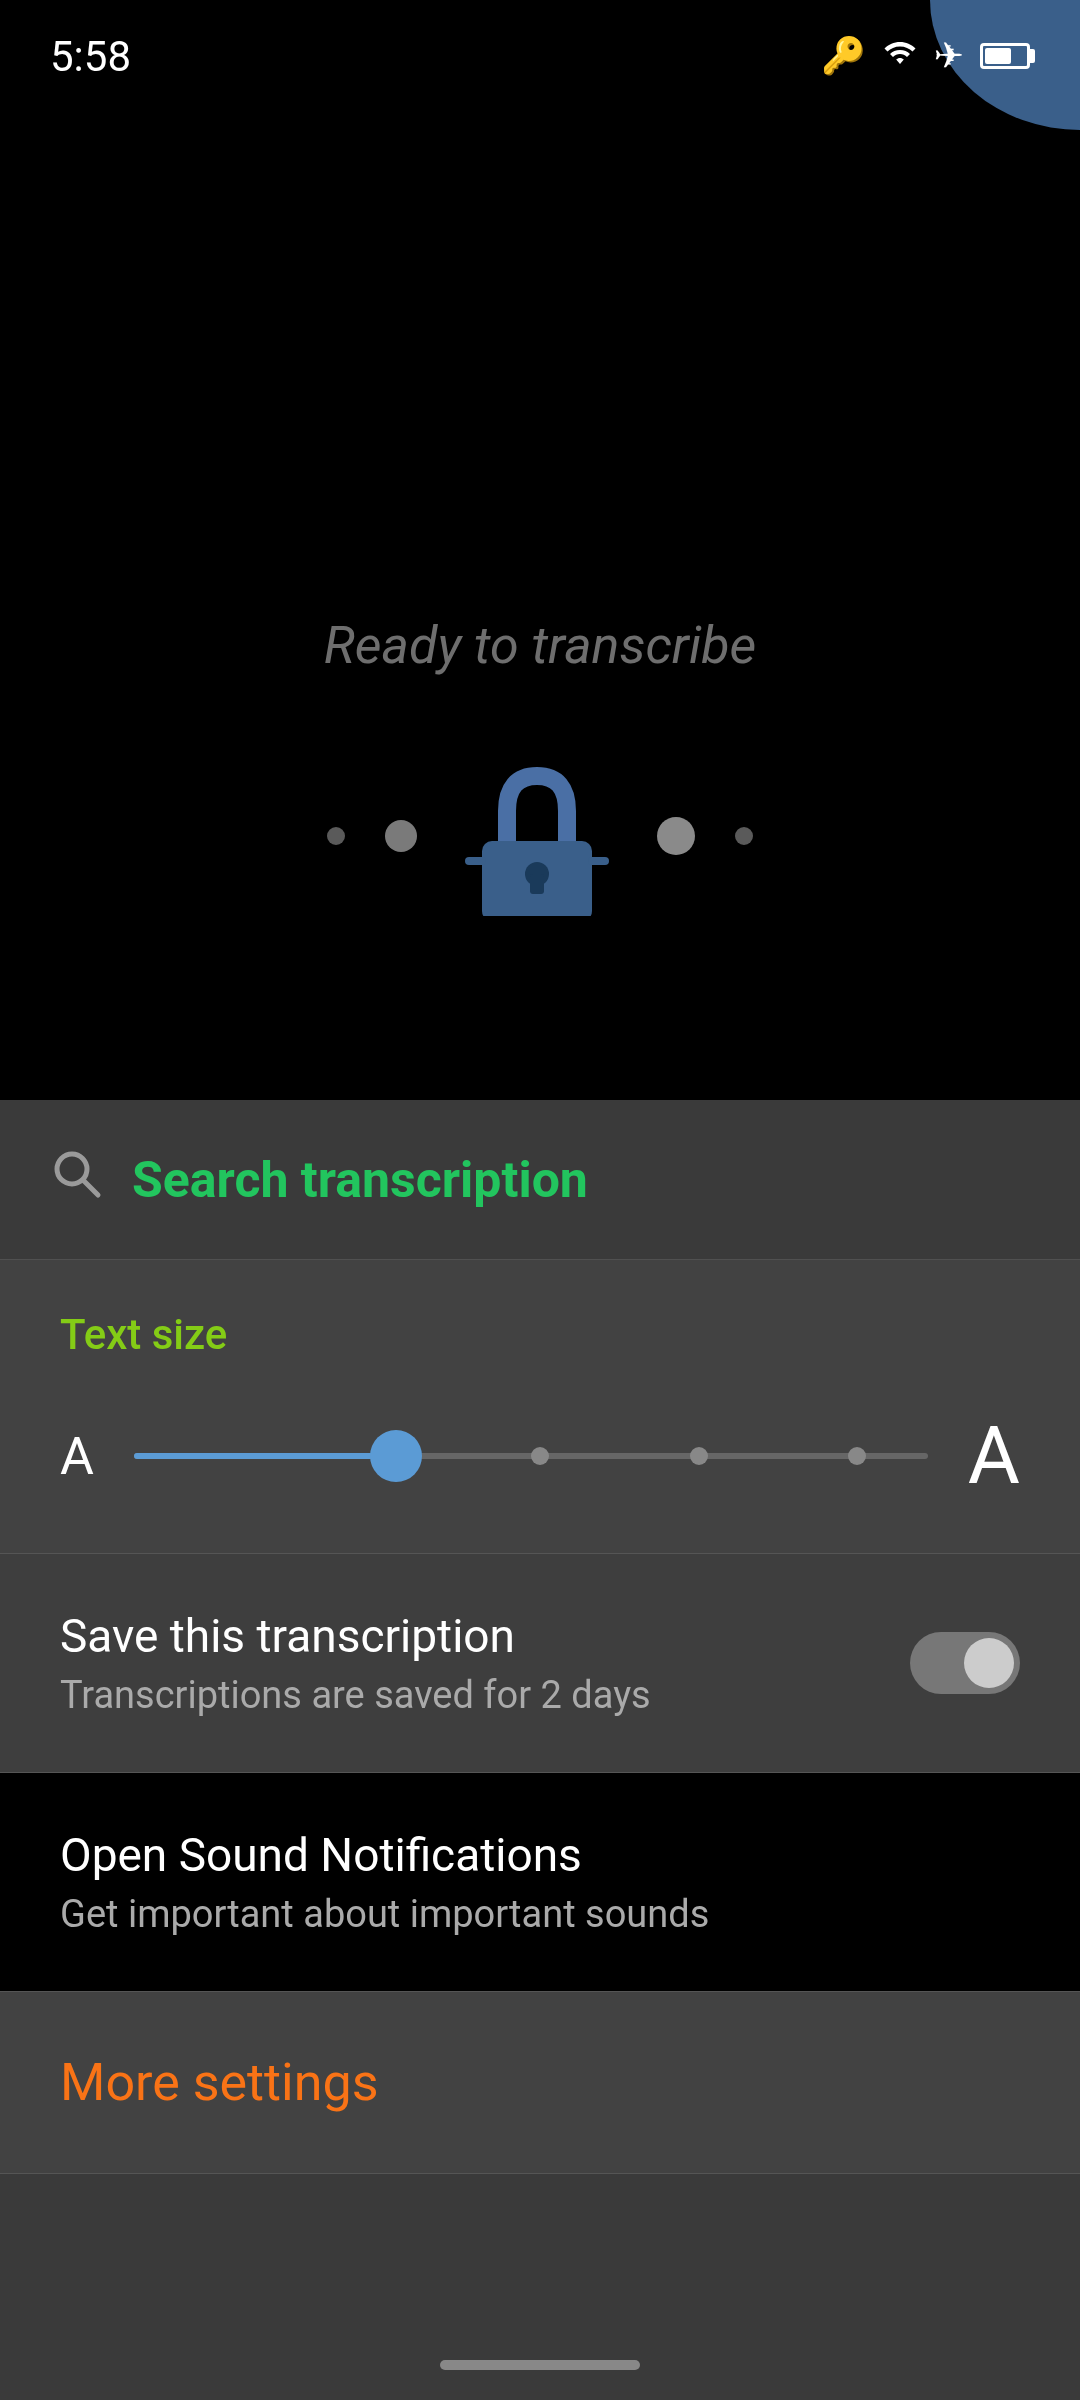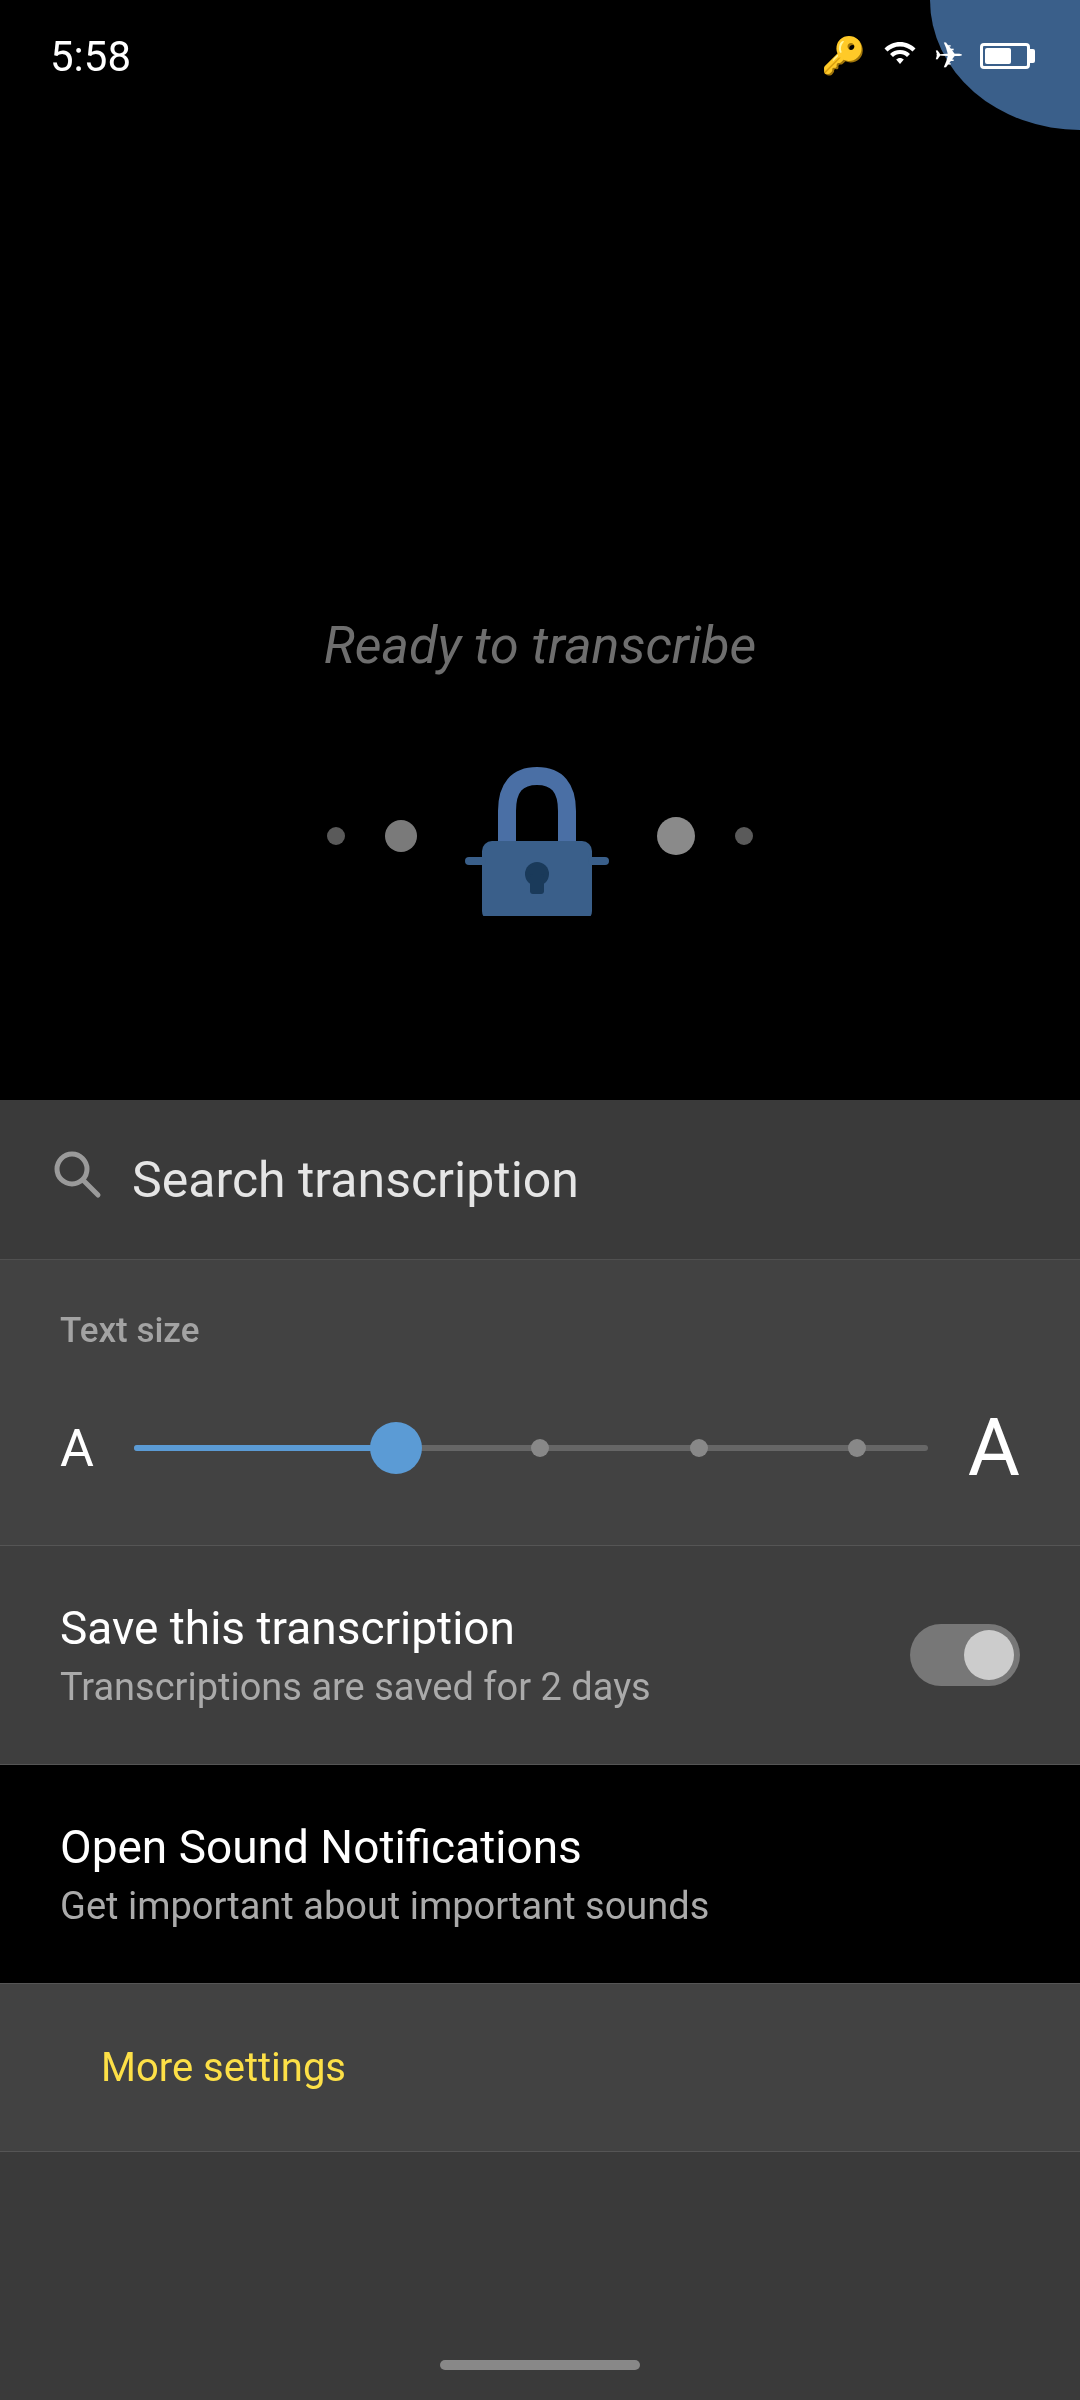--- a/index.html
+++ b/index.html
@@ -138,35 +138,35 @@
       border-bottom: 1px solid #505050;
       gap: 30px;
     }
 
     .search-icon-wrap {
       color: #9a9a9a;
       font-size: 52px;
     }
 
     .search-input-text {
-      color: #e5e5e5;
+      color: #22c55e;
       font-size: 50px;
-      font-weight: 400;
+      font-weight: 700;
     }
 
     
     .text-size-section {
       padding: 50px 60px 50px 60px;
       border-bottom: 1px solid #555;
       background: #424242;
     }
 
     .text-size-label {
-      color: #a3a3a3;
-      font-size: 35px;
+      color: #84cc16;
+      font-size: 42px;
       font-weight: 500;
       margin-bottom: 50px;
     }
 
     .slider-row {
       display: flex;
       align-items: center;
       gap: 40px;
     }
 
@@ -276,24 +276,23 @@
     }
 
     
     .more-settings-row {
       padding: 60px 60px;
       background: #424242;
       border-bottom: 1px solid #555;
     }
 
     .more-settings-title {
-      color: #fde047;
-      font-size: 40px;
-      font-weight: 400;
-      margin-left: 41px;
+      color: #f97316;
+      font-size: 52px;
+      font-weight: 400;
     }
 
     
     .bottom-nav-indicator {
       position: absolute;
       bottom: 30px;
       left: 50%;
       transform: translateX(-50%);
       width: 200px;
       height: 10px;

